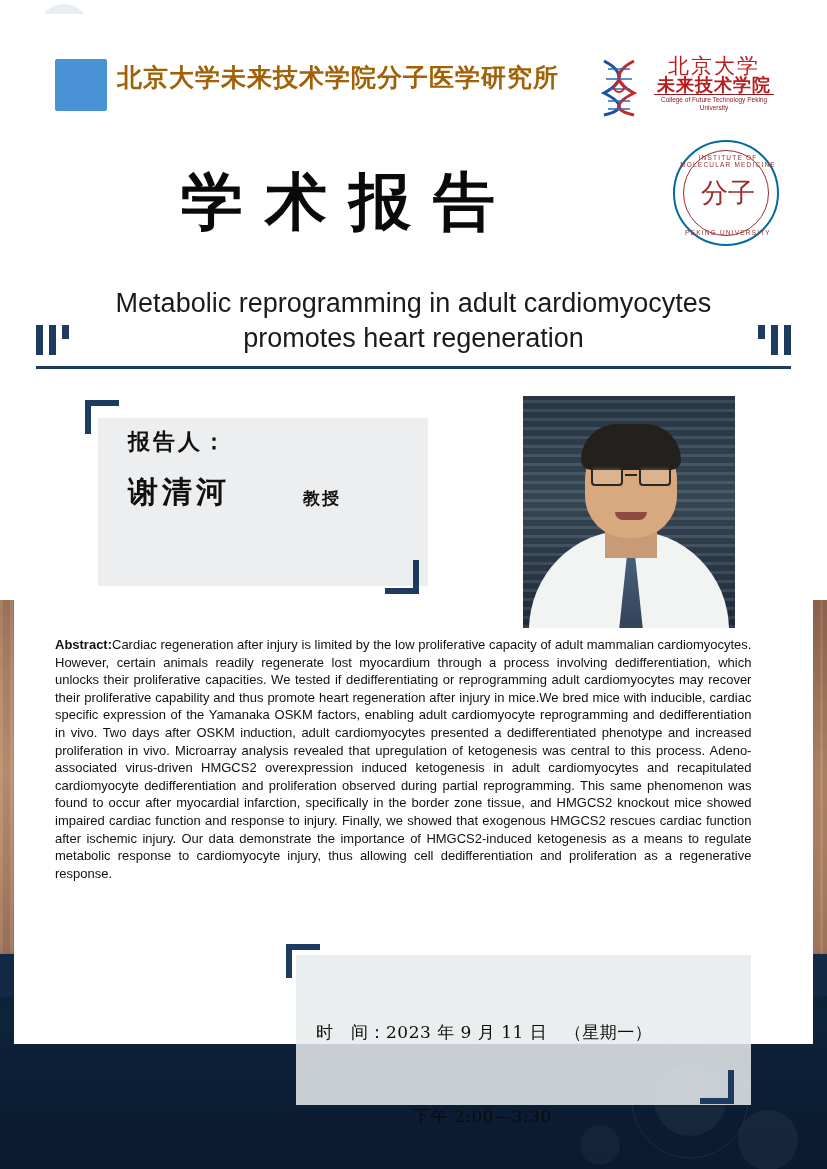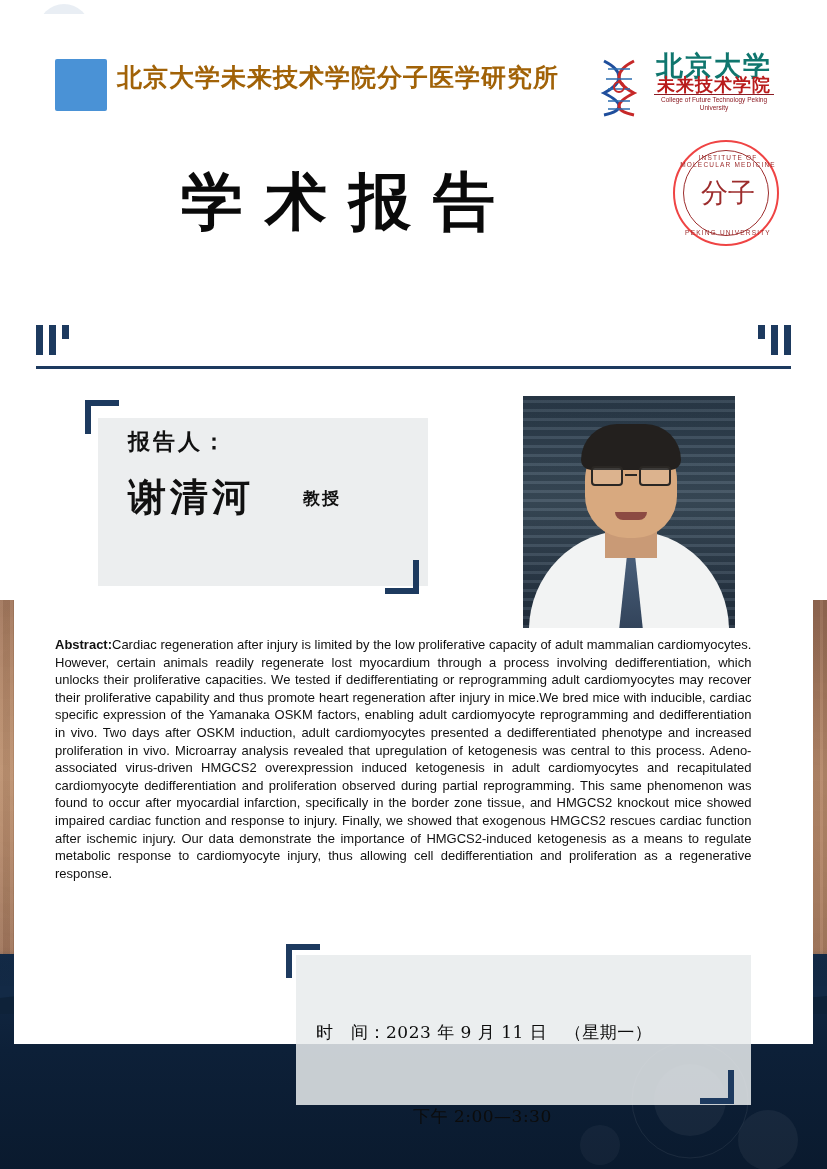--- a/index.html
+++ b/index.html
@@ -92,38 +92,38 @@
     position: absolute; right: 0; top: 0; width: 185px; height: 66px;
   }
   .pku-mark {
     position: absolute; left: 0; top: 2px; width: 58px; height: 60px;
   }
   .pku-text {
     position: absolute; left: 64px; top: 0px; width: 120px; text-align: center;
   }
   .pku-cn {
     font-family: "DejaVu Serif", serif;
-    font-size: 27px; font-weight: 700; color: #0f766e; letter-spacing: 2px;
+    font-size: 21px; font-weight: 400; color: #b91c1c; letter-spacing: 2px;
     line-height: 22px;
   }
   .pku-cn2 {
     font-family: "DejaVu Serif", serif;
     font-size: 18px; font-weight: 700; color: #b91c1c; letter-spacing: 1px;
     line-height: 16px;
   }
   .pku-en {
     font-size: 6.5px; color: #8c1c24; line-height: 8px; margin-top: 1px;
     border-top: 1px solid #8c1c24; padding-top: 1px;
   }
 
   
   .seal {
     position: absolute; right: 48px; top: 140px;
     width: 106px; height: 106px; border-radius: 50%;
-    border: 2px solid #ef4444;
+    border: 2px solid #0369a1;
   }
   .seal-inner {
     position: absolute; left: 8px; top: 8px; right: 8px; bottom: 8px;
     border-radius: 50%; border: 1px solid #9c2c2c;
   }
   .seal-text {
     position: absolute; left: 0; top: 0; width: 106px; height: 106px;
   }
   .seal-top, .seal-bot {
     position: absolute; width: 106px; text-align: center;
@@ -184,21 +184,21 @@
   .corner-br { left: 385px; top: 560px; border-right: 6px solid #1d3a5f; border-bottom: 6px solid #1d3a5f; }
 
   .sp-label {
     position: absolute; left: 128px; top: 427px;
     font-family: "DejaVu Serif", serif;
     font-size: 22px; font-weight: 700; color: #111; letter-spacing: 3px;
   }
   .sp-name {
     position: absolute; left: 128px; top: 472px;
     font-family: "DejaVu Serif", serif;
-    font-size: 38px; font-weight: 700; color: #111; letter-spacing: 4px;
+    font-size: 30px; font-weight: 700; color: #111; letter-spacing: 4px;
   }
   .sp-role {
     position: absolute; left: 303px; top: 487px;
     font-family: "DejaVu Serif", serif;
     font-size: 17px; font-weight: 700; color: #111; letter-spacing: 2px;
   }
   .sp-affil {
     position: absolute; left: 128px; top: 534px;
     font-family: "DejaVu Serif", serif;
     font-size: 22px; font-weight: 700; color: #111; letter-spacing: 2px;
@@ -346,20 +346,21 @@
     <div class="seal-inner"></div>
     <div class="seal-text">
       <div class="seal-top">INSTITUTE OF MOLECULAR MEDICINE</div>
       <div class="seal-glyph">分子</div>
       <div class="seal-bot">PEKING UNIVERSITY</div>
     </div>
   </div>
 
   <div class="cn-title">学术报告</div>
 
+  <div class="en-title">Metabolic reprogramming in adult cardiomyocytes promotes heart regeneration</div>
 
   <div class="deco-left">
     <div class="deco-bar" style="left:0;top:0;"></div>
     <div class="deco-bar" style="left:13px;top:0;"></div>
     <div class="deco-bar" style="left:26px;top:0;height:14px;"></div>
   </div>
   <div class="deco-right">
     <div class="deco-bar" style="right:0;top:0;"></div>
     <div class="deco-bar" style="right:13px;top:0;"></div>
     <div class="deco-bar" style="right:26px;top:0;height:14px;"></div>

